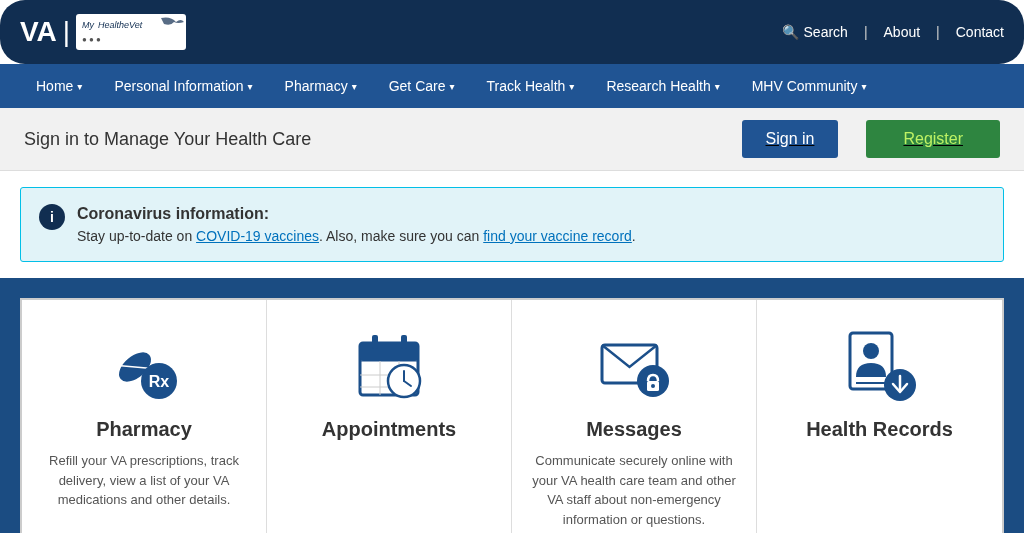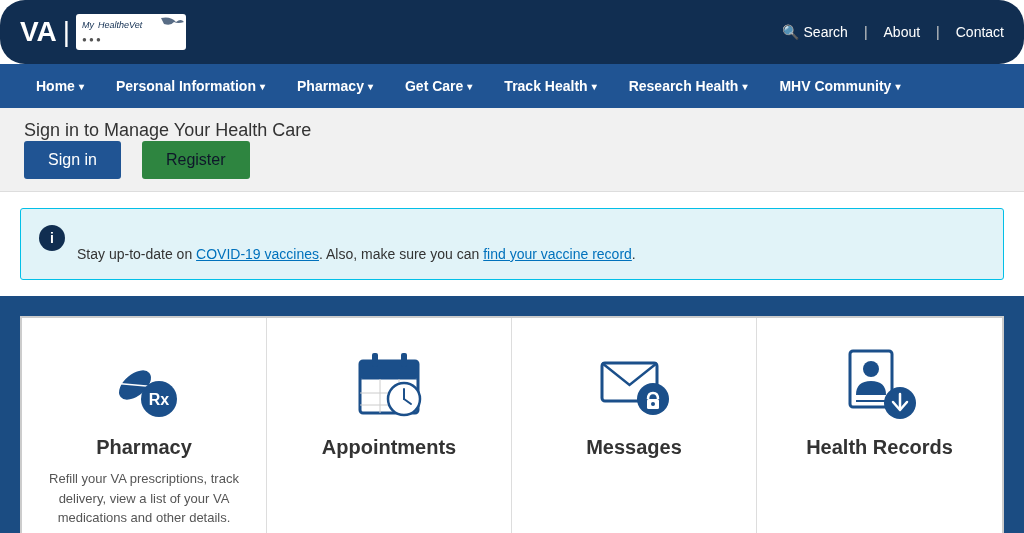--- a/index.html
+++ b/index.html
@@ -58,57 +58,57 @@
     .nav-item {
       color: #fff;
       text-decoration: none;
       padding: 14px 16px;
       font-size: 14px;
       display: flex;
       align-items: center;
       gap: 4px;
       cursor: pointer;
       white-space: nowrap;
-      font-weight: bold;
     }
     .nav-item .chevron {
       font-size: 10px;
     }
 
     
     .signin-bar {
       background: #f1f1f1;
       padding: 12px 24px;
       display: flex;
+      align-items: center;
       justify-content: space-between;
       border-bottom: 1px solid #ddd;
-      flex-direction: column;
     }
     .signin-bar-text {
       font-size: 18px;
       color: #333;
     }
     .signin-buttons {
       display: flex;
-      gap: 21px;
+      gap: 28px;
+      text-decoration: underline;
     }
     .btn-signin {
       background: #205493;
       color: #fff;
       border: none;
       padding: 10px 24px;
       font-size: 16px;
       cursor: pointer;
       border-radius: 3px;
     }
     .btn-register {
       background: #2e8540;
-      color: #0f172a;
+      color: #bef264;
       border: none;
-      padding: 10px 24px;
+      padding: 10px 37px;
       font-size: 16px;
       cursor: pointer;
       border-radius: 3px;
     }
 
     
     .alert-banner {
       background: #e1f3f8;
       border: 1px solid #02bfe7;
       margin: 16px 20px;
@@ -259,21 +259,21 @@
     <button class="btn-signin">Sign in</button>
     <button class="btn-register">Register</button>
   </div>
 </div>
 
 <div class="alert-banner">
   <div class="alert-icon">
     <span>i</span>
   </div>
   <div class="alert-text">
-    <br>
+    <strong>Coronavirus information:</strong><br>
     <span>Stay up-to-date on </span><a href="#">COVID-19 vaccines</a><span>. Also, make sure you can </span><a href="#">find your vaccine record</a><span>.</span>
   </div>
 </div>
 
 <div class="cards-section">
   <div class="cards-grid">
 
     <div class="card">
       <div class="card-icon">
         <svg width="75" height="75" viewBox="0 0 75 75">
@@ -323,20 +323,21 @@
           <rect x="5" y="16" width="55" height="38" rx="3" fill="none" stroke="#1b4f8a" stroke-width="3"></rect>
           <polyline points="5,16 32.5,38 60,16" fill="none" stroke="#1b4f8a" stroke-width="2.5"></polyline>
 
           <circle cx="56" cy="52" r="16" fill="#1b4f8a"></circle>
           <rect x="50" y="52" width="12" height="10" rx="1.5" fill="white"></rect>
           <path d="M51 52 Q51 46 56 46 Q61 46 61 52" fill="none" stroke="white" stroke-width="2.5"></path>
           <circle cx="56" cy="57" r="2" fill="#1b4f8a"></circle>
         </svg>
       </div>
       <h2>Messages</h2>
+      <p>Communicate securely online with your VA health care team and other VA staff about non-emergency information or questions.</p>
 
     </div>
 
     <div class="card">
       <div class="card-icon">
         <svg width="75" height="75" viewBox="0 0 75 75">
 
           <rect x="8" y="4" width="42" height="56" rx="3" fill="none" stroke="#1b4f8a" stroke-width="3"></rect>
 
           <circle cx="29" cy="22" r="8" fill="#1b4f8a"></circle>

